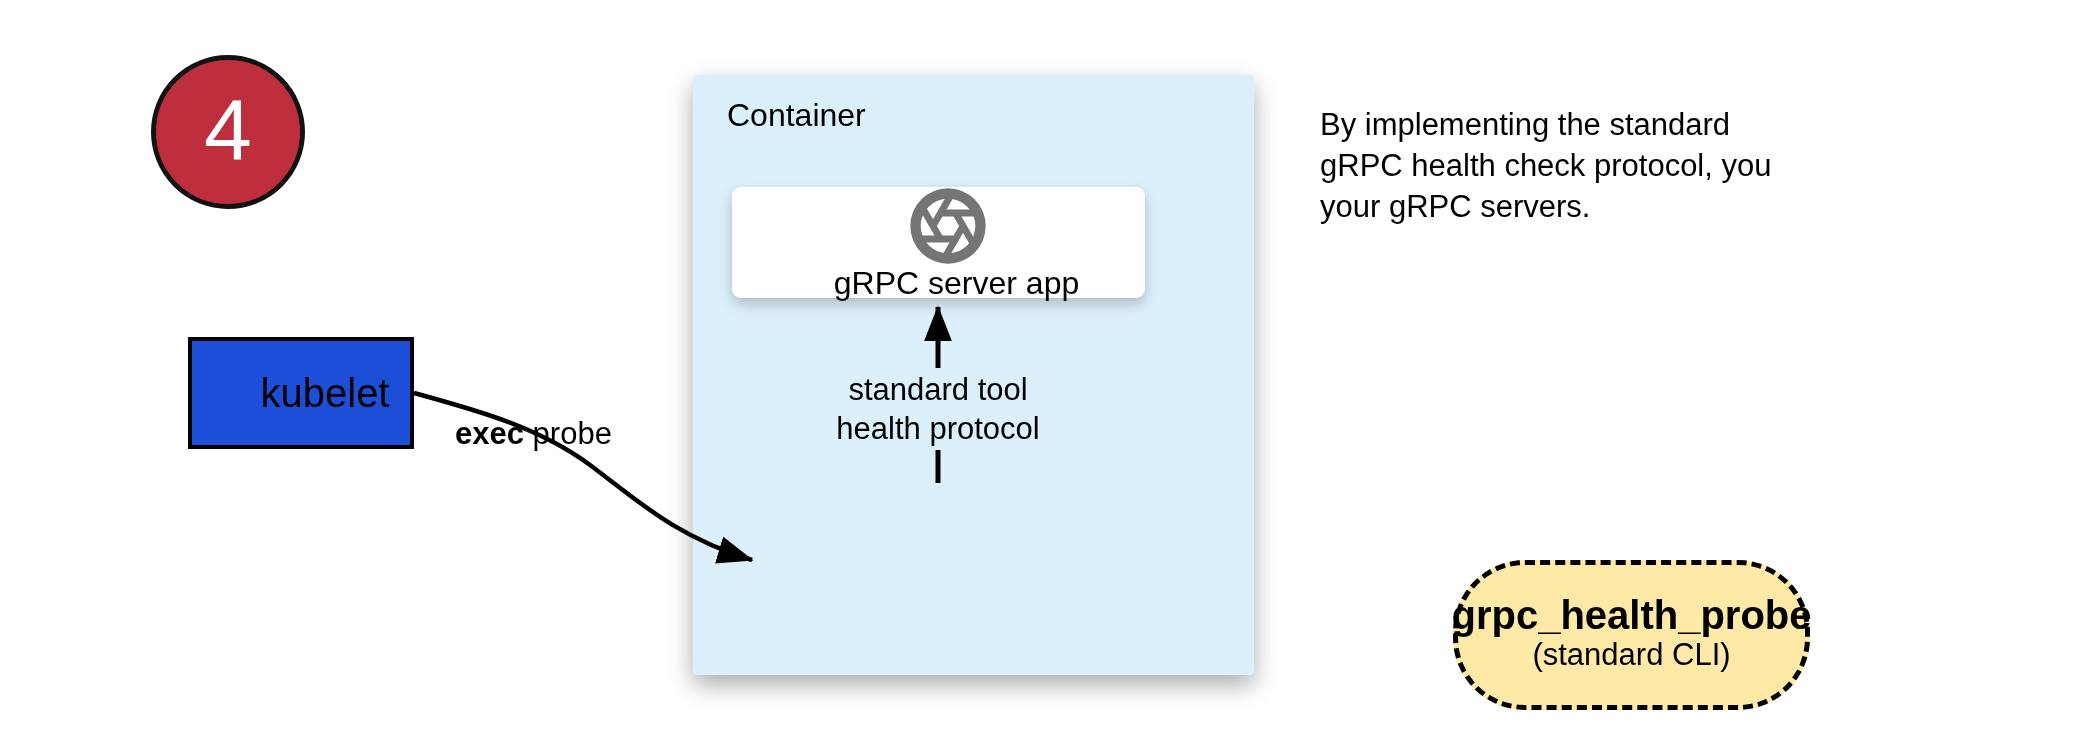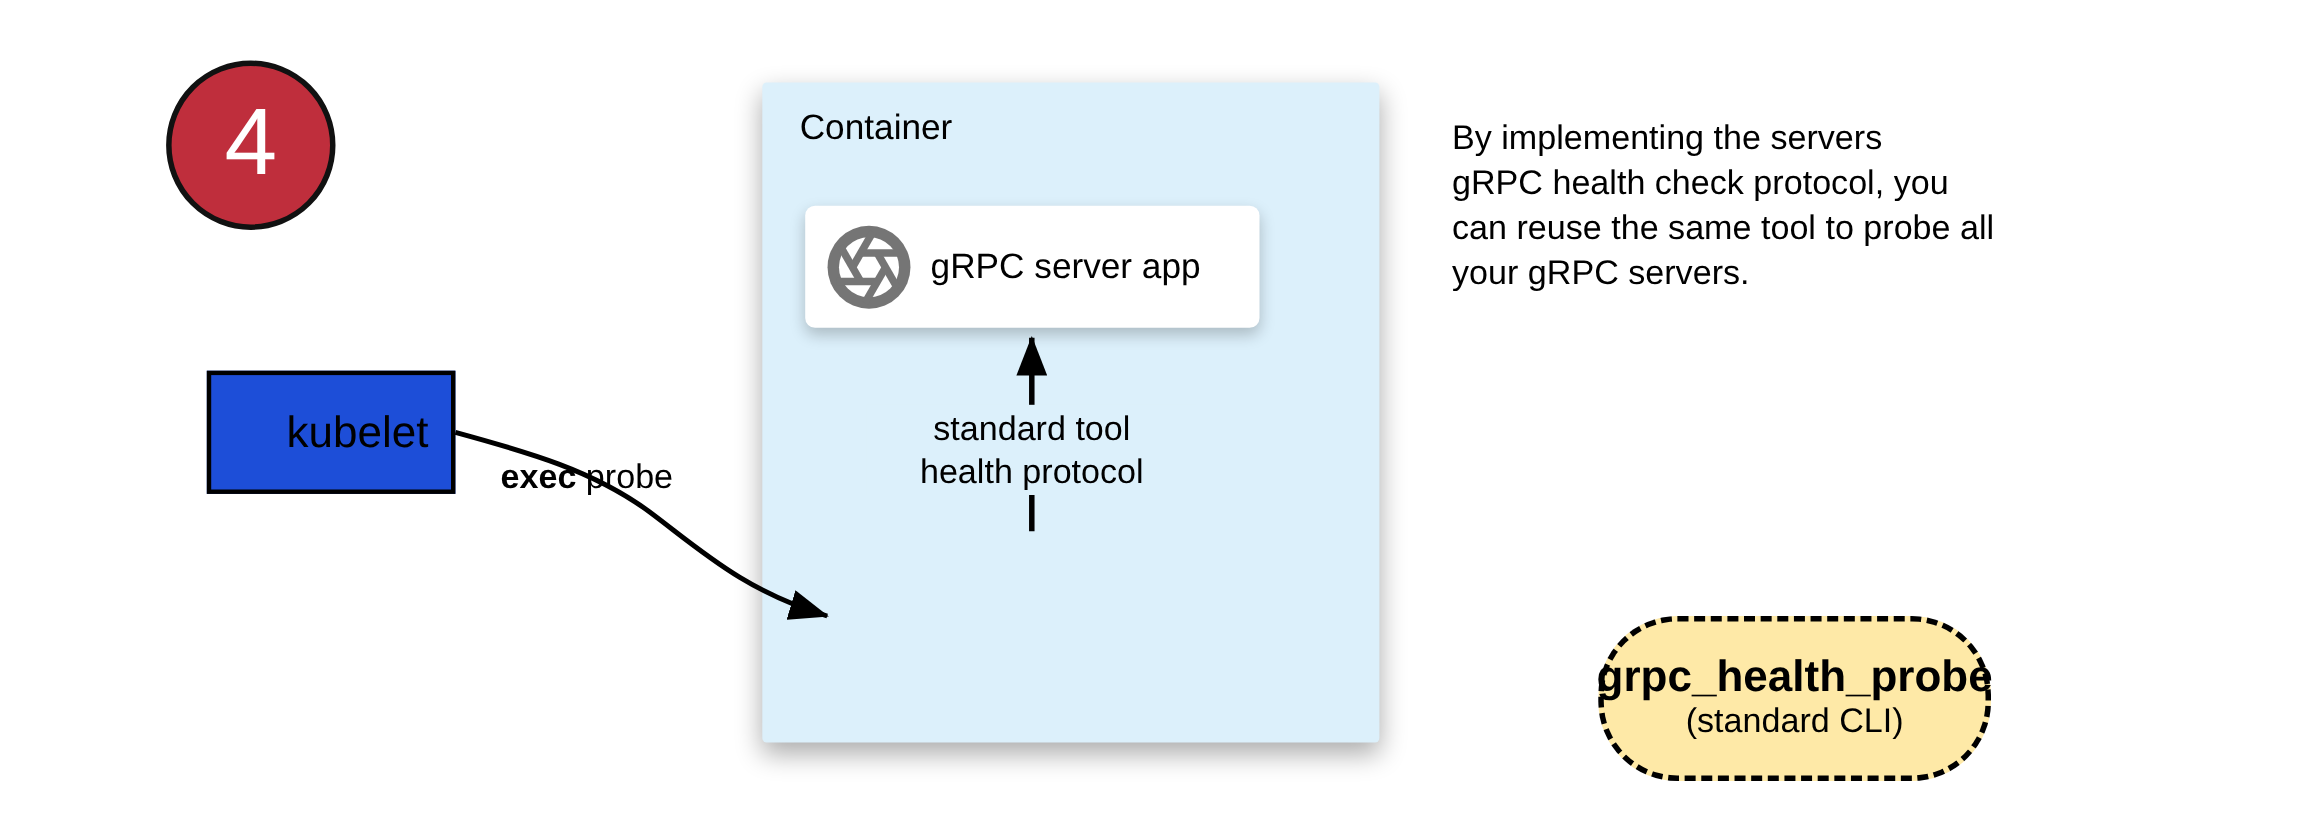--- a/index.html
+++ b/index.html
@@ -68,20 +68,21 @@
   
   .app-box {
     left: 39px; top: 112px;
     width: 413px; height: 111px;
     background: #ffffff;
     border-radius: 9px;
     box-shadow: 0 6px 14px rgba(0,0,0,0.22);
     display: flex; align-items: center;
     padding-left: 19px;
     box-sizing: border-box;
+    flex-direction: column;
   }
   .app-box-label {
     margin-left: 17px;
     font-size: 32px;
   }
   .app-icon { width: 78px; height: 78px; flex: 0 0 auto; }
 
   
   .protocol-label {
     left: 788px; top: 368px;
@@ -175,19 +176,18 @@
     <div>standard tool</div>
     <div>health protocol</div>
   </div>
 
   <div class="abs exec-probe-label">
     <span class="bold">exec</span>
     <span>probe</span>
   </div>
 
   <div class="abs note">
-    <div>By implementing the servers</div>
+    <div>By implementing the standard</div>
     <div>gRPC health check protocol, you</div>
-    <div>can reuse the same tool to probe all</div>
     <div>your gRPC servers.</div>
   </div>
 
 </div>
 
 </body></html>

